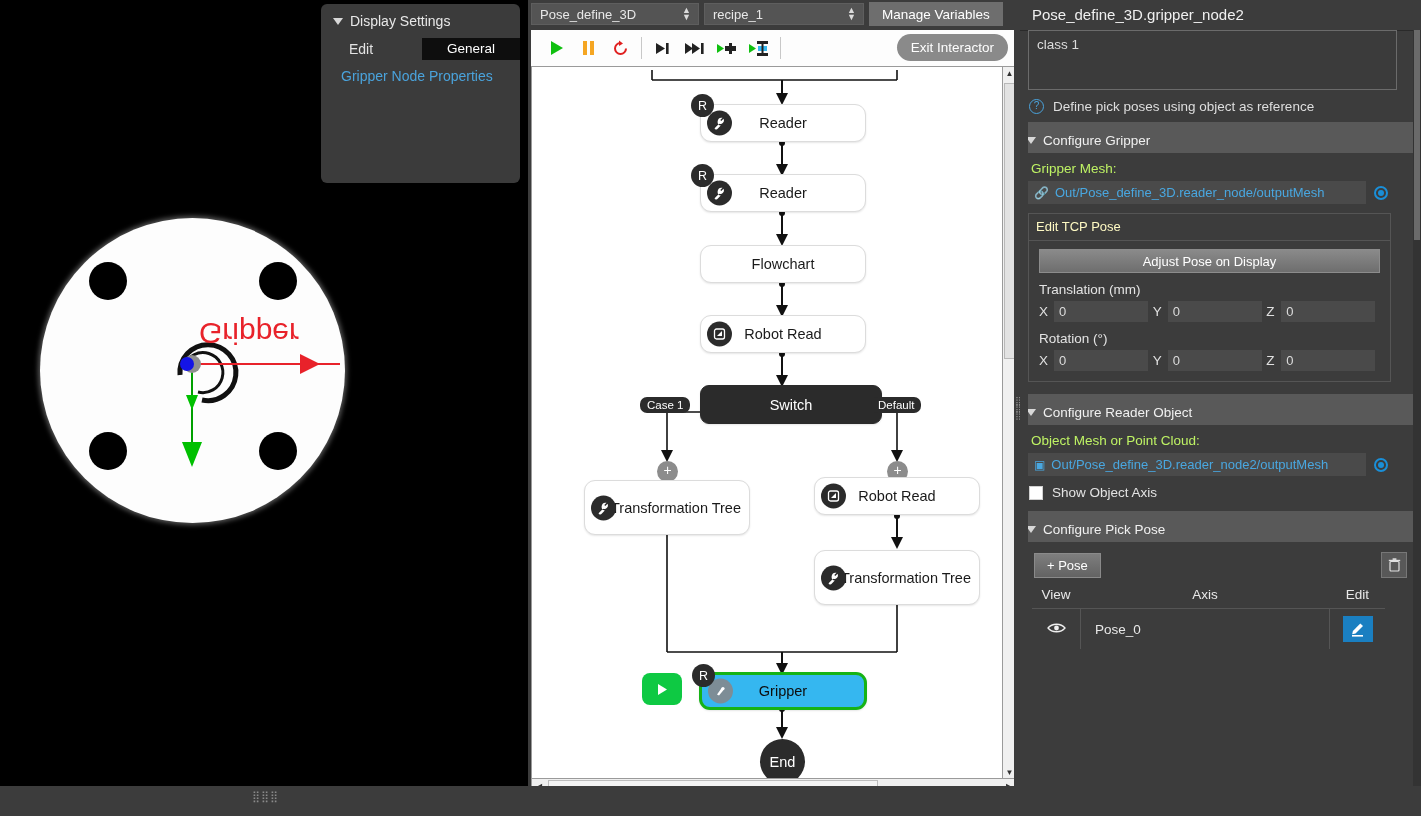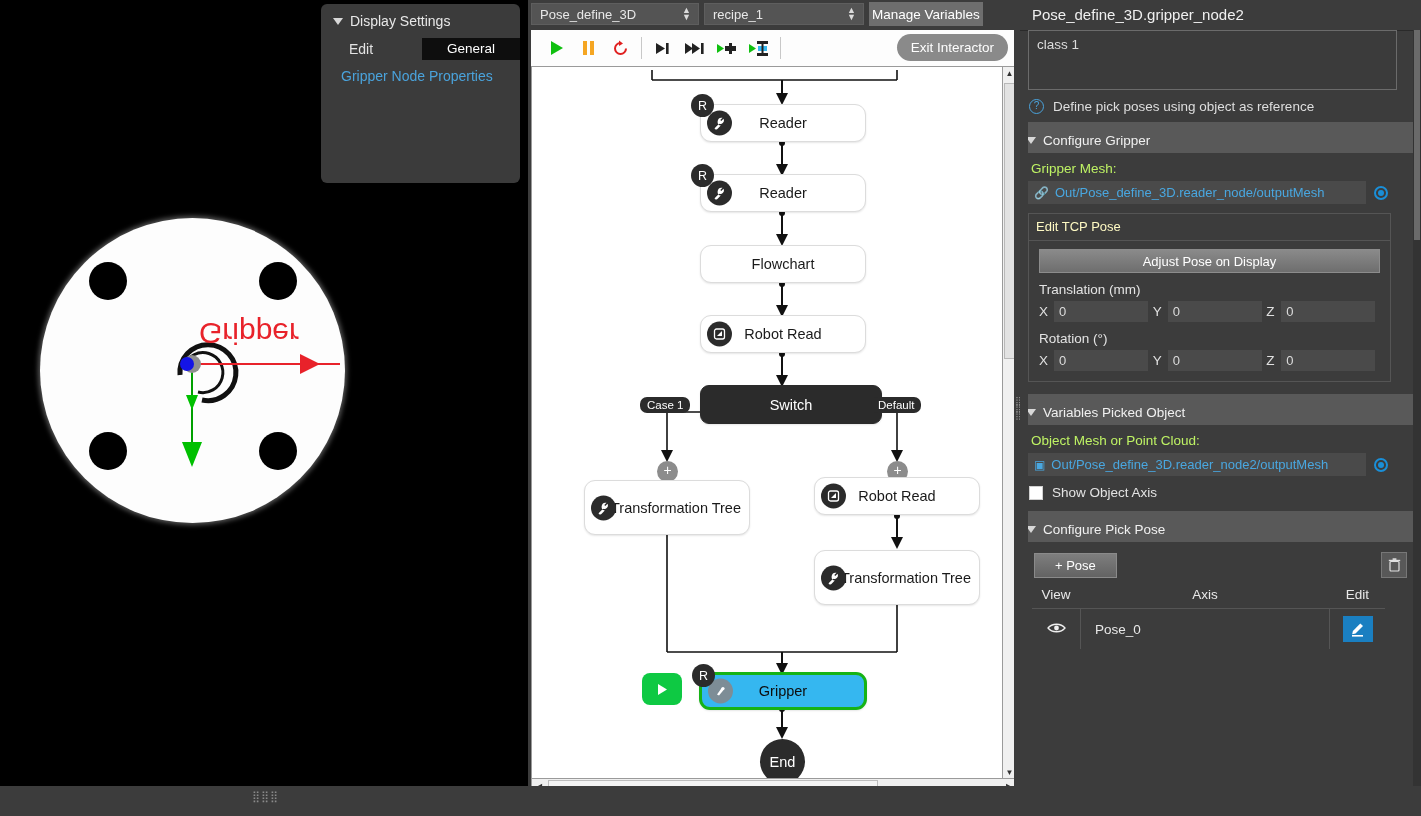--- a/index.html
+++ b/index.html
@@ -119,21 +119,21 @@
   .combo .spin {
     position: absolute; right: 7px; top: 50%;
     transform: translateY(-50%);
     font-size: 9px; line-height: 7px; color: #dcdcdc;
     text-align: center;
   }
   .mvbtn {
     height: 24px; background: #6e6e6e;
     color: #fff; font-size: 13.5px;
     border: none; cursor: pointer;
-    padding: 0 3px;
+    padding: 0 13px;
     text-align: center;
   }
   .toolbar {
     position: absolute; left: 3px; top: 30px;
     width: 486px; height: 36px;
     background: #fdfdfd;
     display: flex; align-items: center;
   }
   .tb-icons { display: flex; align-items: center; gap: 0px; padding-left: 9px; }
   .tb-btn {
@@ -364,21 +364,21 @@
   .chk-box {
     width: 14px; height: 14px;
     background: #fff; border: 1px solid #d0d0d0;
     cursor: pointer;
   }
   .chk-lbl { font-size: 13.5px; color: #e3e3e3; }
   .pose-btn-row { display: flex; align-items: center; justify-content: space-between; padding: 10px 6px 0 6px; }
   .pose-add {
     background: linear-gradient(#7e7e7e,#636363);
     border: 1px solid #8a8a8a; color: #fff;
-    font-size: 13px; padding: 4px 20px; cursor: pointer;
+    font-size: 13px; padding: 4px 12px; cursor: pointer;
   }
   .trash-btn {
     width: 26px; height: 26px;
     background: #585858; border: 1px solid #777;
     color: #e0e0e0; font-size: 13px;
     display: flex; align-items: center; justify-content: center;
     cursor: pointer;
   }
   .pose-table { margin-top: 9px; width: 353px; margin-left: 4px; }
   .pt-head {
@@ -757,21 +757,21 @@
             <div class="xyz-cell">
               <span class="xyz-k">Z</span>
               <input class="xyz-in" value="0" style="">
             </div>
           </div>
         </div>
       </div>
 
       <div class="section-hdr" style="margin-top:12px;">
         <span class="tri-down"></span>
-        <span>Variables Picked Object</span>
+        <span>Configure Reader Object</span>
       </div>
 
       <div class="sec-label">Object Mesh or Point Cloud:</div>
       <div class="path-row">
         <div class="path-field">
           <span class="path-ico">▣</span>
           <span>Out/Pose_define_3D.reader_node2/outputMesh</span>
         </div>
         <span class="radio-ico">
             <i></i>

